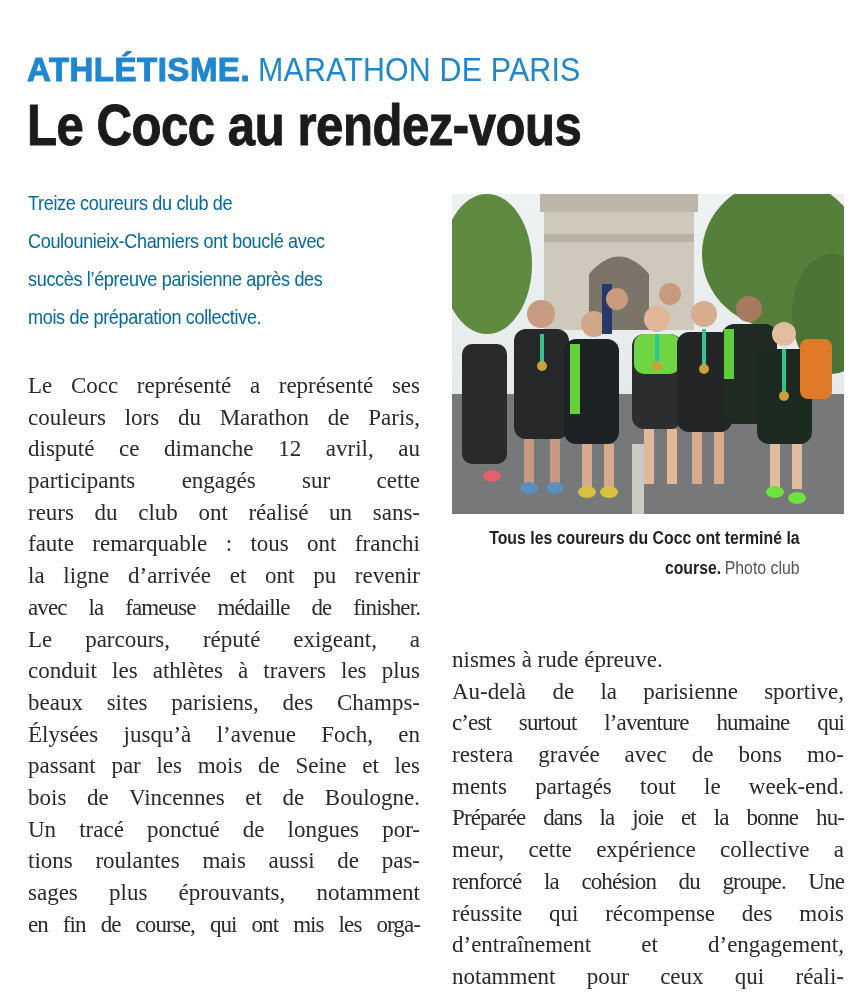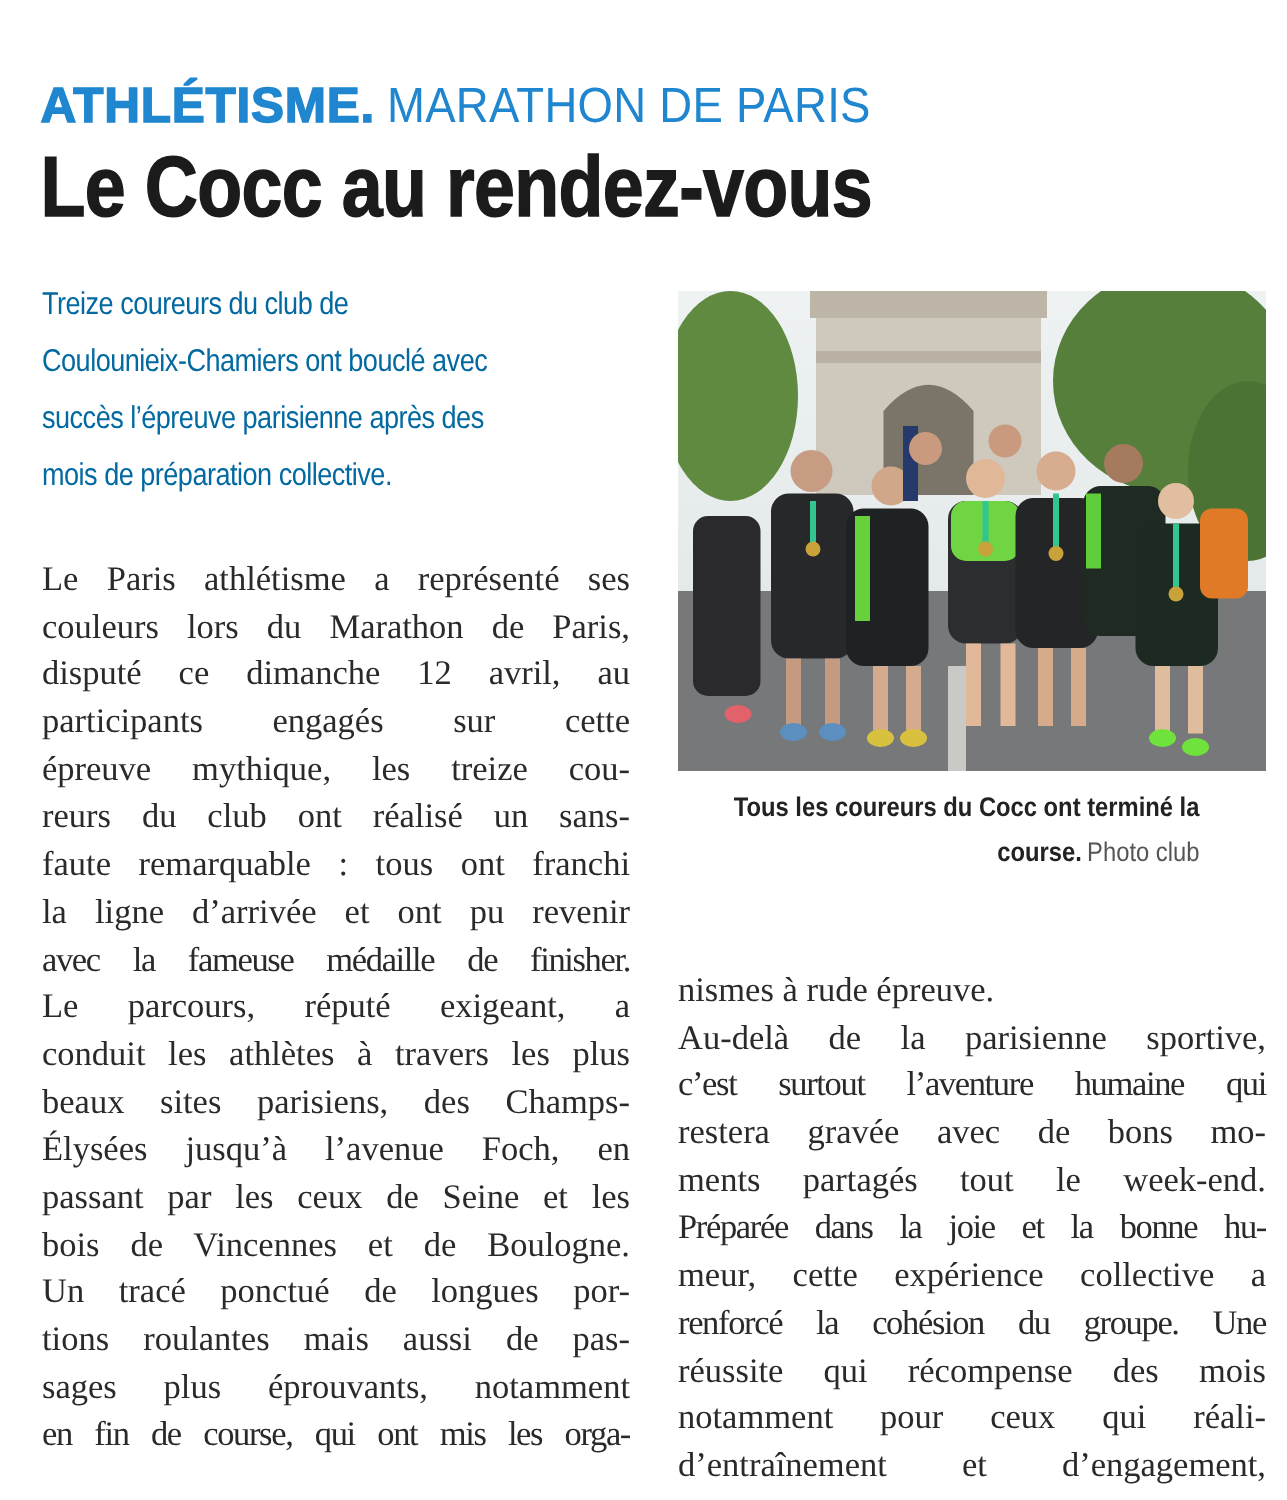--- a/index.html
+++ b/index.html
@@ -58,34 +58,33 @@
 <h1 class="headline" style="margin:0;">Le Cocc au rendez-vous</h1>
 
 <div class="chapo">
   <span class="line">Treize coureurs du club de</span>
   <span class="line">Coulounieix-Chamiers ont bouclé avec</span>
   <span class="line">succès l’épreuve parisienne après des</span>
   <span class="line">mois de préparation collective.</span>
 </div>
 
 <div class="col col-left">
-  <span class="line">Le Paris athlétisme a représenté ses</span>
+  <span class="line">Le Cocc représenté a représenté ses</span>
   <span class="line">couleurs lors du Marathon de Paris,</span>
   <span class="line">disputé ce dimanche 12 avril, au</span>
   <span class="line">participants engagés sur cette</span>
-  <span class="line">épreuve mythique, les treize cou-</span>
   <span class="line">reurs du club ont réalisé un sans-</span>
   <span class="line">faute remarquable : tous ont franchi</span>
   <span class="line">la ligne d’arrivée et ont pu revenir</span>
   <span class="line tight">avec la fameuse médaille de finisher.</span>
   <span class="line">Le parcours, réputé exigeant, a</span>
   <span class="line">conduit les athlètes à travers les plus</span>
   <span class="line">beaux sites parisiens, des Champs-</span>
   <span class="line">Élysées jusqu’à l’avenue Foch, en</span>
-  <span class="line">passant par les ceux de Seine et les</span>
+  <span class="line">passant par les mois de Seine et les</span>
   <span class="line">bois de Vincennes et de Boulogne.</span>
   <span class="line">Un tracé ponctué de longues por-</span>
   <span class="line">tions roulantes mais aussi de pas-</span>
   <span class="line">sages plus éprouvants, notamment</span>
   <span class="line tight">en fin de course, qui ont mis les orga-</span>
 </div>
 
 <div class="photo">
   <svg viewBox="0 0 392 320" preserveAspectRatio="none">
     <defs>
@@ -168,16 +167,16 @@
 <div class="col col-right">
   <span class="line last">nismes à rude épreuve.</span>
   <span class="line">Au-delà de la parisienne sportive,</span>
   <span class="line tight">c’est surtout l’aventure humaine qui</span>
   <span class="line">restera gravée avec de bons mo-</span>
   <span class="line">ments partagés tout le week-end.</span>
   <span class="line tight">Préparée dans la joie et la bonne hu-</span>
   <span class="line">meur, cette expérience collective a</span>
   <span class="line tight">renforcé la cohésion du groupe. Une</span>
   <span class="line">réussite qui récompense des mois</span>
+  <span class="line">d’entraînement et d’engagement,</span>
   <span class="line">notamment pour ceux qui réali-</span>
-  <span class="line">d’entraînement et d’engagement,</span>
   <span class="line last">saient leur premier marathon.</span>
 </div>
 
 </body></html>

